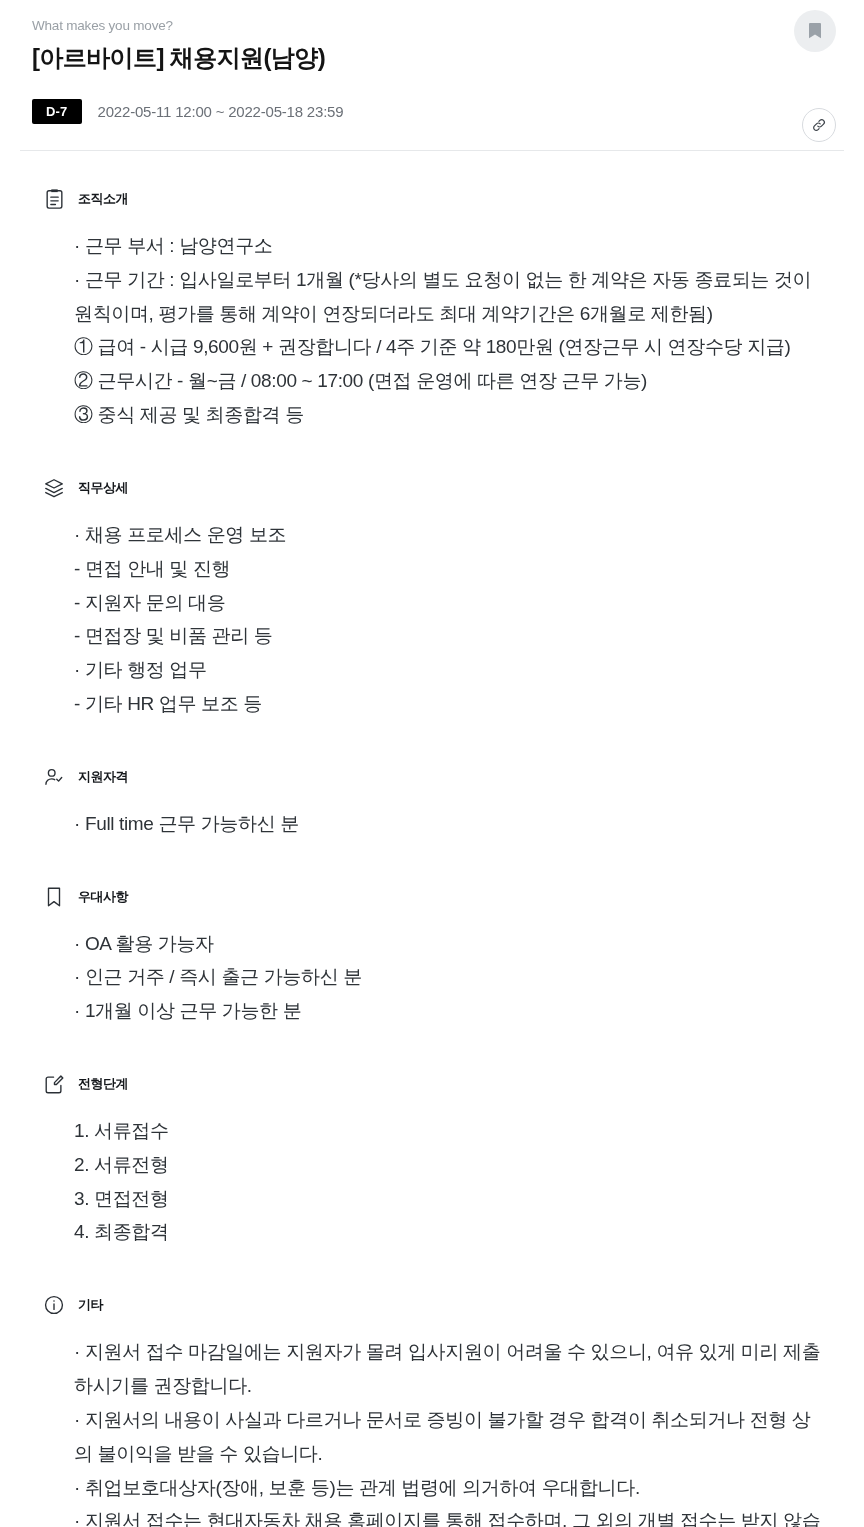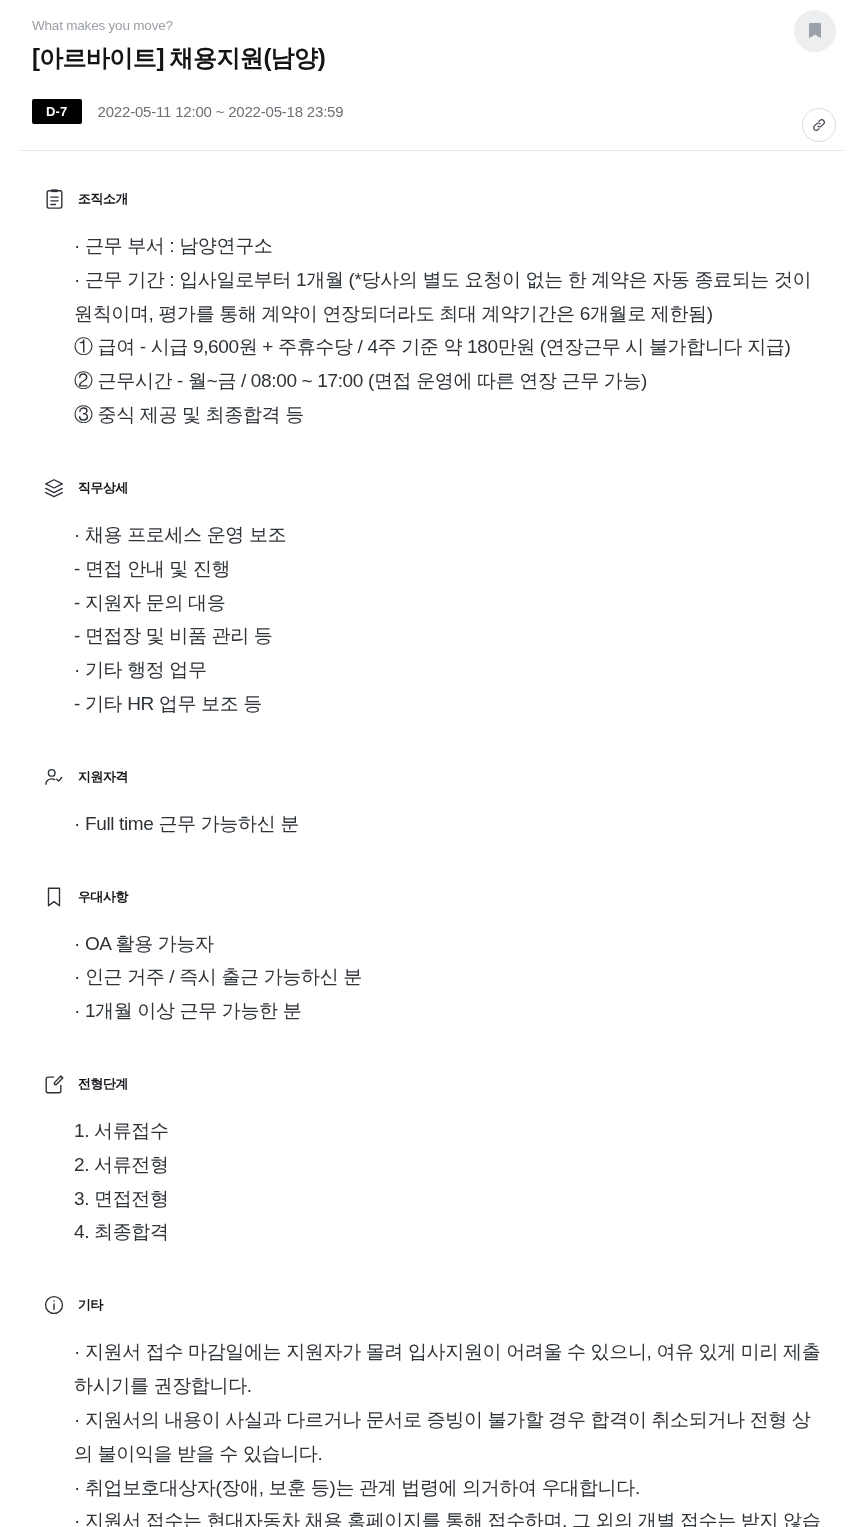--- a/index.html
+++ b/index.html
@@ -189,21 +189,21 @@
             <rect x="3" y="3" width="16" height="19" rx="2"></rect>
             <path d="M7.5 1.5h7v3h-7z" fill="#2b3036" stroke="none"></path>
             <path d="M7 10h8M7 14h8M7 18h5"></path>
           </svg>
         </span>
         <span class="section-title">조직소개</span>
       </div>
       <div class="section-body">
         <div class="line">· 근무 부서 : 남양연구소</div>
         <div class="line">· 근무 기간 : 입사일로부터 1개월 (*당사의 별도 요청이 없는 한 계약은 자동 종료되는 것이 원칙이며, 평가를 통해 계약이 연장되더라도 최대 계약기간은 6개월로 제한됨)</div>
-        <div class="line">① 급여 - 시급 9,600원 + 주휴수당 / 4주 기준 약 180만원 (연장근무 시 불가합니다 지급)</div>
+        <div class="line">① 급여 - 시급 9,600원 + 권장합니다 / 4주 기준 약 180만원 (연장근무 시 연장수당 지급)</div>
         <div class="line">② 근무시간 - 월~금 / 08:00 ~ 17:00 (면접 운영에 따른 연장 근무 가능)</div>
         <div class="line">③ 중식 제공 및 최종합격 등</div>
       </div>
     </div>
 
     <div class="section">
       <div class="section-head">
         <span class="section-icon">
           <svg width="22" height="22" viewBox="0 0 24 24" fill="none" stroke="#2b3036" stroke-width="1.5" stroke-linecap="round" stroke-linejoin="round">
             <path d="M12 3l9 4.5-9 4.5-9-4.5L12 3z"></path>

